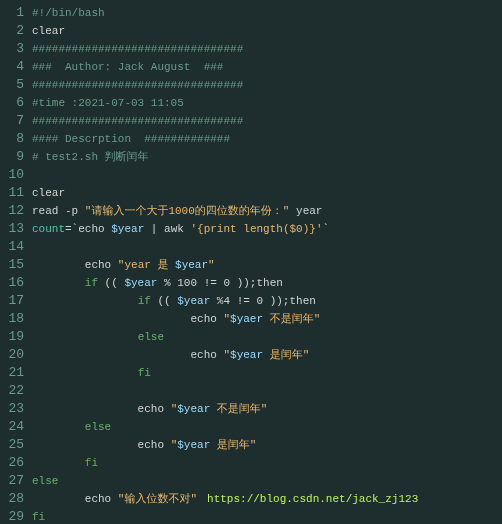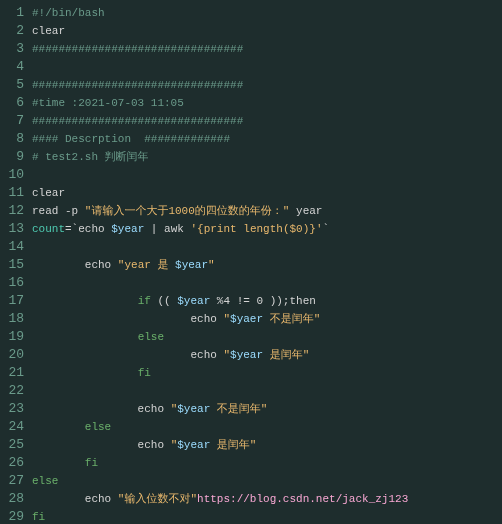--- a/index.html
+++ b/index.html
@@ -35,21 +35,21 @@
     .line-content {
       color: #d4d4d4;
       white-space: pre;
       font-size: 11px;
     }
     .c-comment { color: #6a9a8a; }
     .c-string { color: #e8b86d; }
     .c-cyan { color: #4ec9b0; text-align: right; }
     .c-variable { color: #9cdcfe; }
     .c-green { color: #6aaf6a; }
-    .c-link { color: #f9a8d4; text-decoration: none; }
+    .c-link { color: #bef264; text-decoration: none; margin-left: 10px; }
     .c-white { color: #d4d4d4; text-align: right; }
   </style>
 </head>
 <body>
 
 <div class="code-container">
 
   <div class="line">
     <span class="line-number">1</span>
     <span class="line-content c-comment">#!/bin/bash</span>
@@ -60,20 +60,21 @@
     <span class="line-content c-white">clear</span>
   </div>
 
   <div class="line">
     <span class="line-number">3</span>
     <span class="line-content c-comment">################################</span>
   </div>
 
   <div class="line">
     <span class="line-number">4</span>
+    <span class="line-content c-comment">###  Author: Jack August  ###</span>
   </div>
 
   <div class="line">
     <span class="line-number">5</span>
     <span class="line-content c-comment">################################</span>
   </div>
 
   <div class="line">
     <span class="line-number">6</span>
     <span class="line-content c-comment">#time :2021-07-03 11:05</span>
@@ -118,20 +119,21 @@
     <span class="line-number">14</span>
   </div>
 
   <div class="line">
     <span class="line-number">15</span>
     <span class="line-content"><span class="c-white">        echo </span><span class="c-string">"year 是 </span><span class="c-variable">$year</span><span class="c-string">"</span></span>
   </div>
 
   <div class="line">
     <span class="line-number">16</span>
+    <span class="line-content"><span class="c-white">        </span><span class="c-green">if</span><span class="c-white"> (( </span><span class="c-variable">$year</span><span class="c-white"> % 100 != 0 ));then</span></span>
   </div>
 
   <div class="line">
     <span class="line-number">17</span>
     <span class="line-content"><span class="c-white">                </span><span class="c-green">if</span><span class="c-white"> (( </span><span class="c-variable">$year</span><span class="c-white"> %4 != 0 ));then</span></span>
   </div>
 
   <div class="line">
     <span class="line-number">18</span>
     <span class="line-content"><span class="c-white">                        echo </span><span class="c-string">"</span><span class="c-variable">$yaer</span><span class="c-string"> 不是闰年"</span></span>

